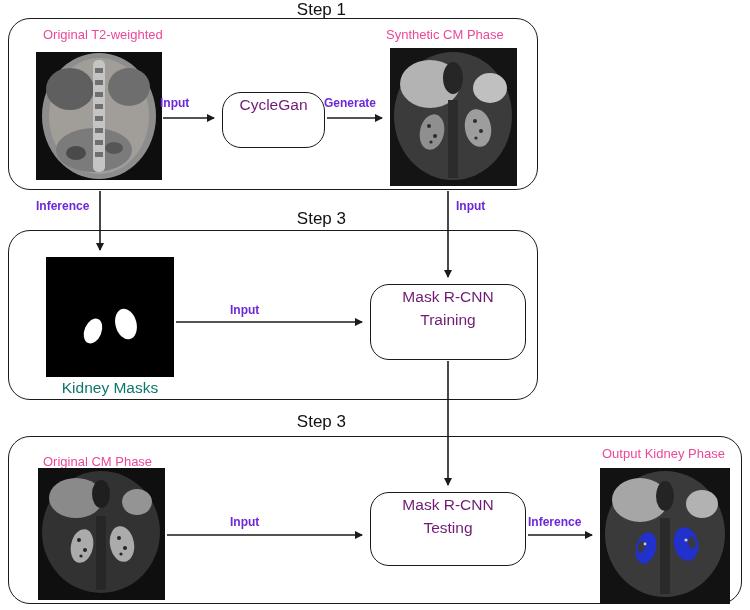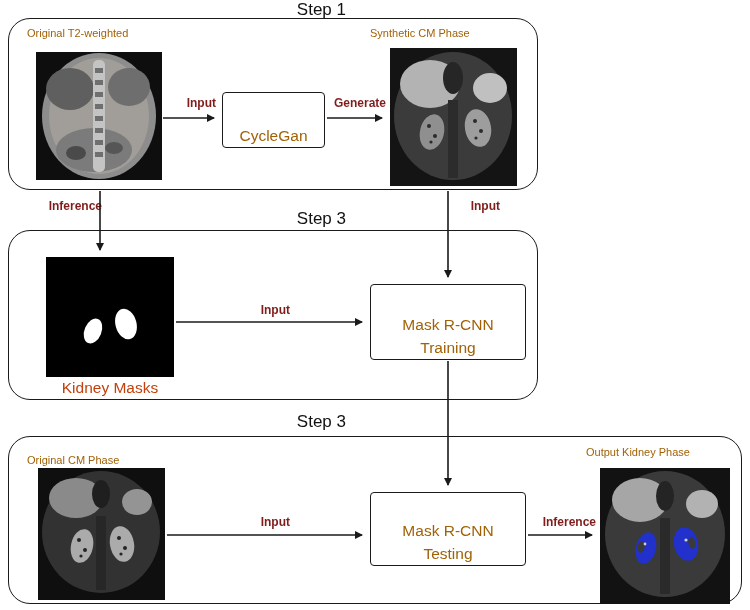--- a/index.html
+++ b/index.html
@@ -1,26 +1,26 @@
 <!DOCTYPE html>
 <html><head>
 <meta charset="utf-8">
 <style>
   * { margin:0; padding:0; box-sizing:border-box; }
   html,body { background:#ffffff; }
   body { font-family:"Liberation Sans", sans-serif; color:#111111; }
   .canvas { position:relative; width:750px; height:610px; background:#ffffff; overflow:hidden; }
   .frame { position:absolute; border:1.7px solid #1a1a1a; border-radius:22px; background:transparent; }
-  .pbox { position:absolute; border:1.6px solid #1a1a1a; border-radius:4px; background:#ffffff;
-          display:flex; flex-direction:column; align-items:center; justify-content:flex-end;
-          font-size:15.5px; line-height:1.5; color:#a16207; }
+  .pbox { position:absolute; border:1.6px solid #1a1a1a; border-radius:19px; background:#ffffff;
+          display:flex; flex-direction:column; align-items:center; justify-content:flex-start;
+          font-size:15.5px; line-height:1.5; color:#701a75; }
   .step-title { position:absolute; font-size:17px; text-align:right; color:#111; }
-  .img-label { position:absolute; font-size:11px; color:#a16207; white-space:nowrap; }
-  .caption { position:absolute; font-size:15.5px; color:#c2410c; text-align:center; }
-  .arrow-label { position:absolute; font-size:12px; font-weight:bold; text-align:right; color:#7f1d1d; white-space:nowrap; }
+  .img-label { position:absolute; font-size:13px; color:#ec4899; white-space:nowrap;margin-left:16px; }
+  .caption { position:absolute; font-size:15.5px; color:#0f766e; text-align:center; }
+  .arrow-label { position:absolute; font-size:12px; font-weight:bold; text-align:left; color:#6d28d9; white-space:nowrap; }
   .mri { position:absolute; display:block; }
   .mri svg { display:block; }
   .arrows { position:absolute; left:0; top:0; pointer-events:none; }
 </style>
 </head>
 <body>
 
 <div class="canvas">
 
   <div class="frame" style="left:8px; top:18px; width:530px; height:172px"></div>

